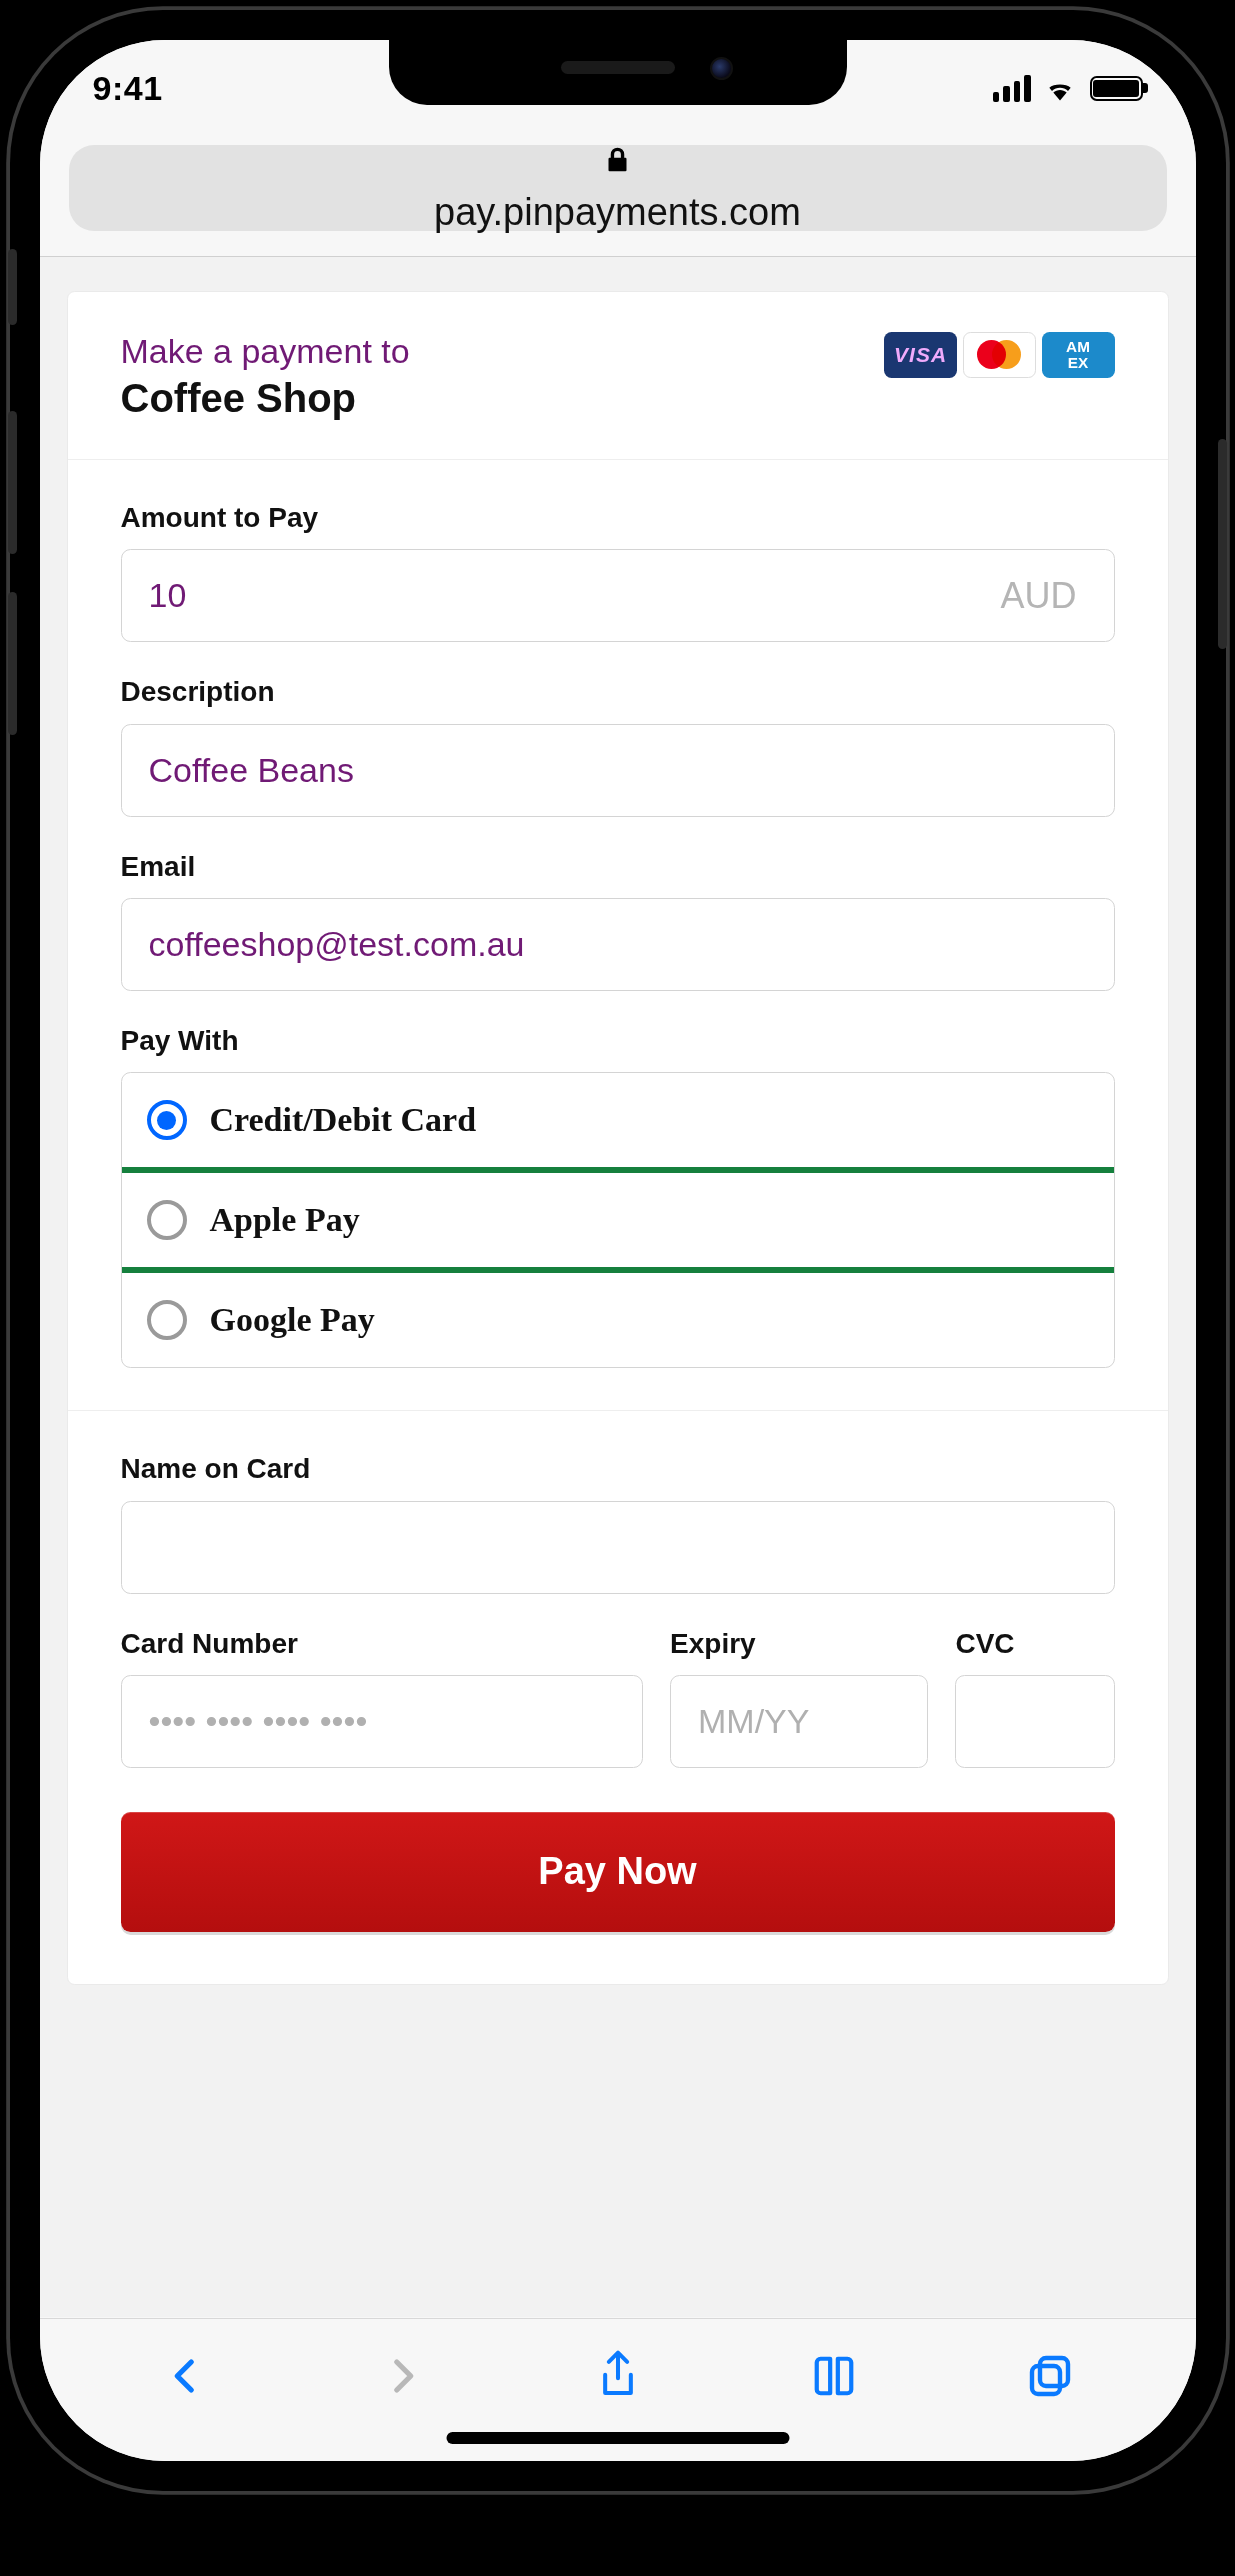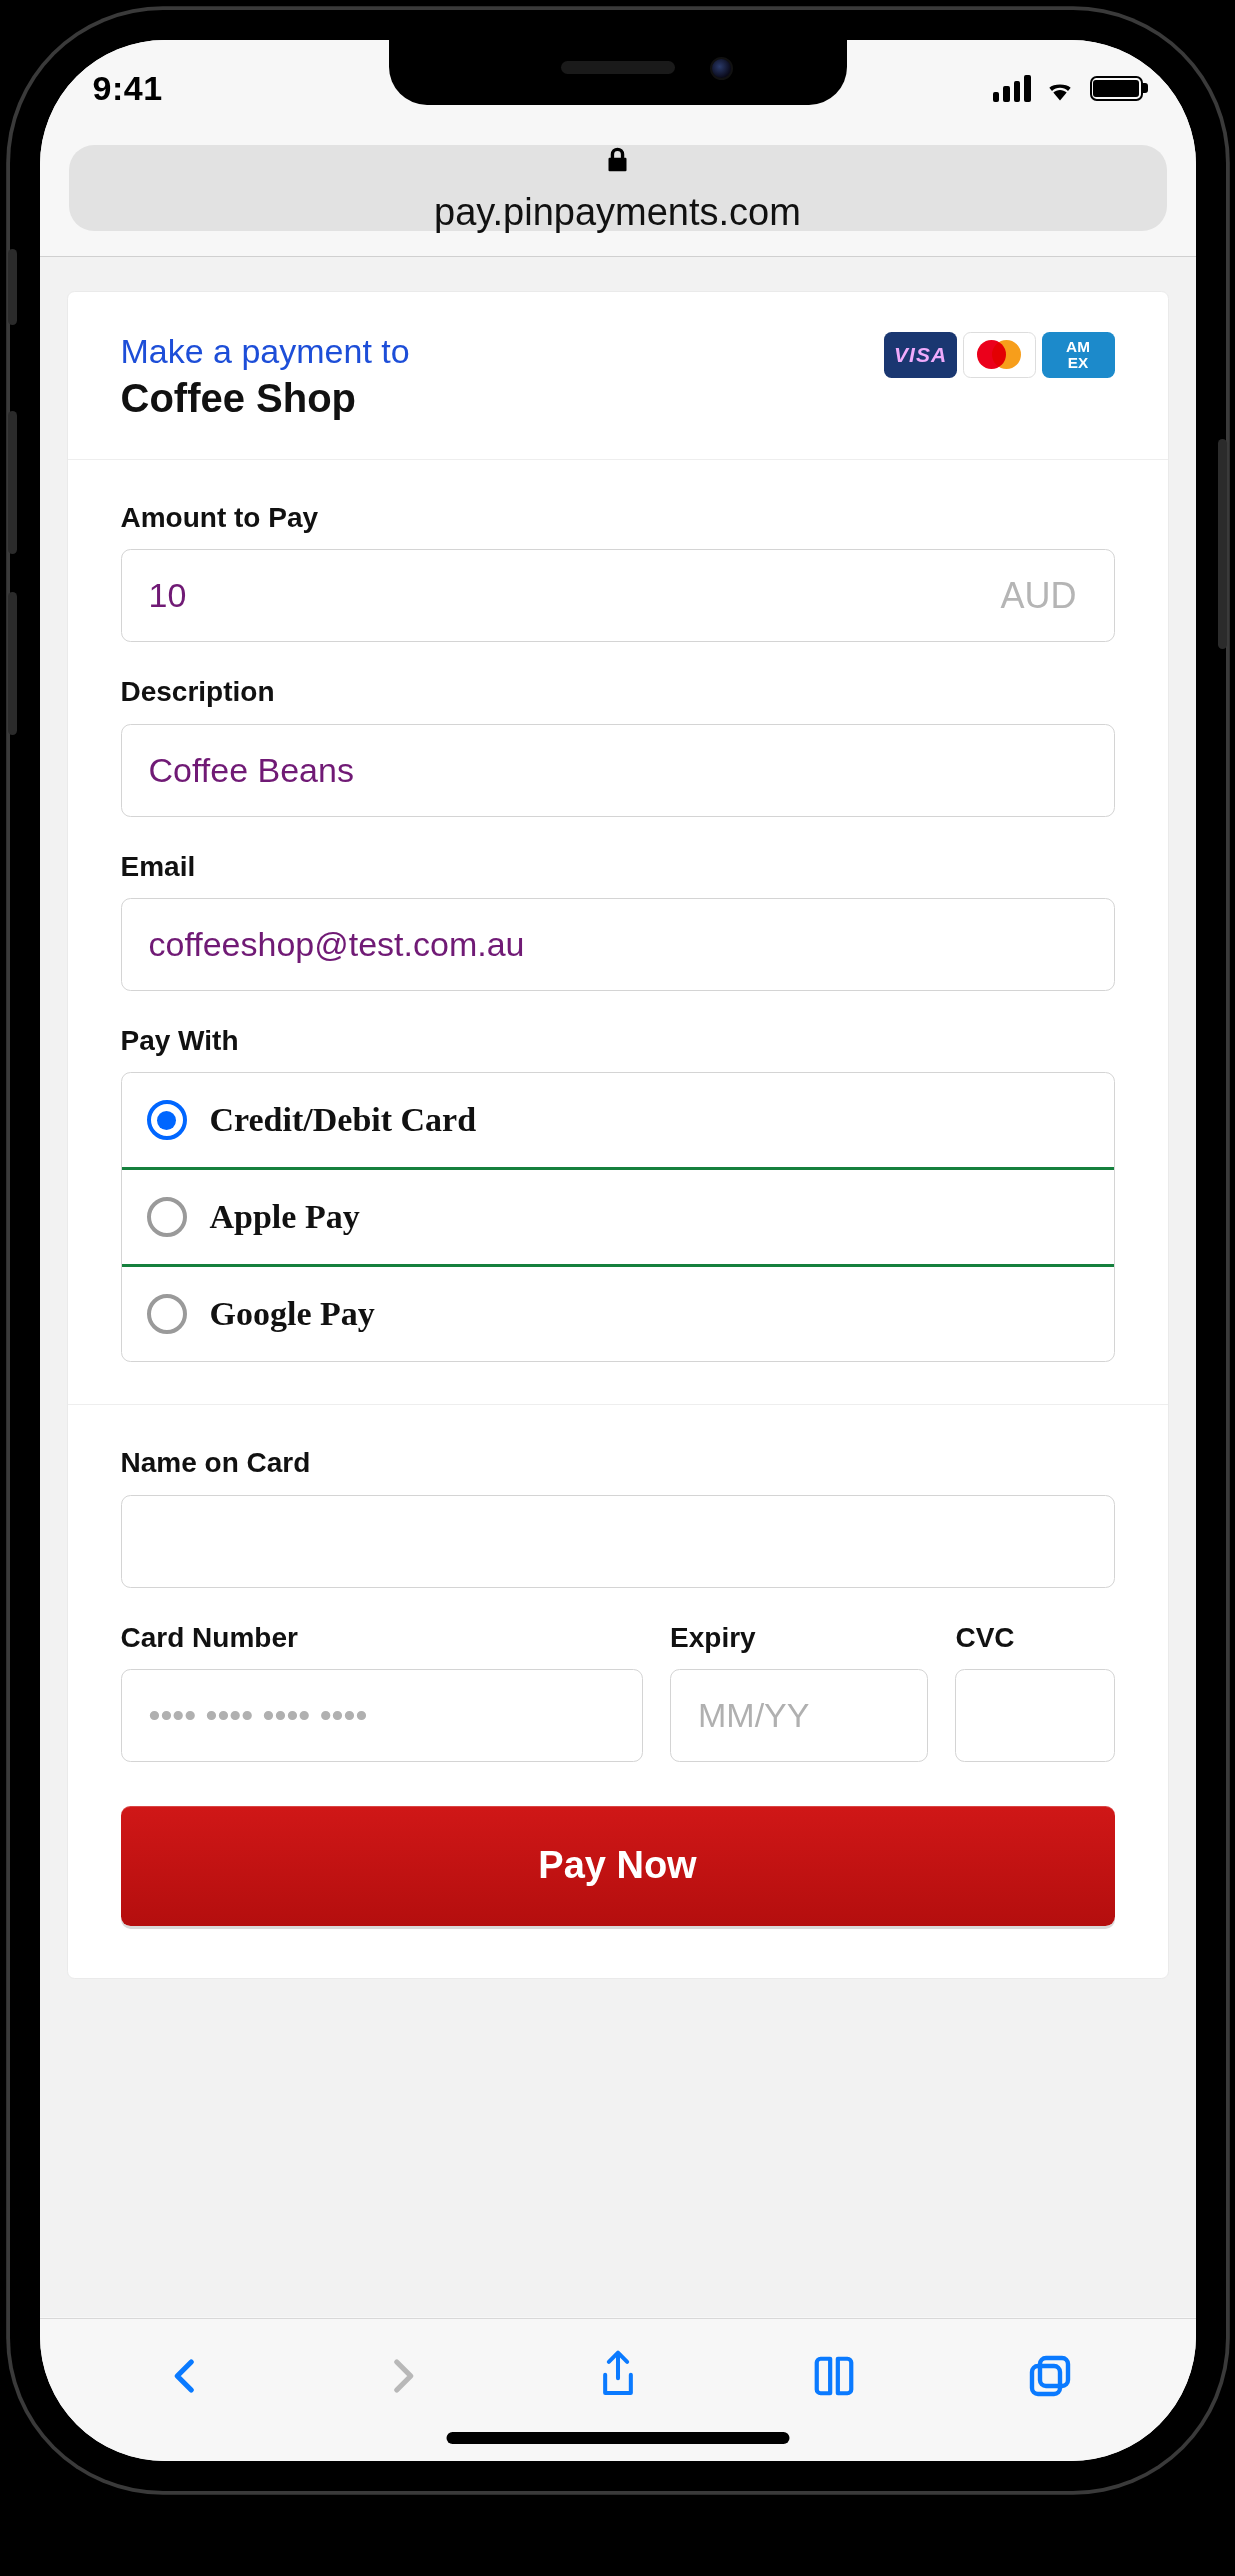--- a/index.html
+++ b/index.html
@@ -112,21 +112,21 @@
     padding: 0;
   }
 
   .card-header {
     padding: 40px 53px 38px 53px;
     border-bottom: 1px solid #eee;
     display: flex;
     justify-content: space-between;
     align-items: flex-start;
   }
-  .merchant-label { font-size: 34px; color: #1d4ed8; }
+  .merchant-label { font-size: 34px; color: #701a75; }
   .merchant-name { font-size: 40px; font-weight: 700; color: #111; margin-top: 5.7px; }
   .card-logos { display: flex; gap: 5.7px; }
   .logo-box { width: 73px; height: 46px; border-radius: 7.6px; display:flex; align-items:center; justify-content:center; }
   .visa { background: #1a3771; color:#f0abfc; font-weight:800; font-style: italic; font-size:21px; letter-spacing:1px;}
   .mc { background: #fff; border:1px solid #ddd; position:relative;}
   .mc::before { content:""; position:absolute; left:13.4px; top:7.6px; width:29px; height:29px; background:#eb001b; border-radius:50%;}
   .mc::after  { content:""; position:absolute; right:13.4px; top:7.6px; width:29px; height:29px; background:#f79e1b; border-radius:50%; mix-blend-mode: multiply;}
   .amex { background: #1c8acb; color:#fff; font-weight:800; font-size:15.3px; line-height:1; text-align:center; display:flex; flex-direction:column; align-items:center; justify-content:center;}
 
   .card-body { padding: 42px 53px 52px 53px; }
@@ -153,21 +153,21 @@
     position: absolute; right: 38px; top: 50%; transform: translateY(-50%);
     font-size: 36px; color: #b5b5b5;
   }
 
   
   .radio-group { border:1px solid #d4d4d4; border-radius:9.5px; overflow:hidden;font-family:Liberation Serif, serif; }
   .radio-row {
     display:flex; align-items:center; gap:23px;
     padding: 27px 25px;
     font-size: 34px; font-weight: 700; color: #111;
-    border-top: 3px solid #15803d;
+    border-top: 6px solid #15803d;
     cursor: pointer;
   }
   .radio-row:first-child { border-top: 0; }
   .radio-dot {
     width: 40px; height: 40px; border-radius: 50%;
     border: 4.8px solid #9a9a9a;
     display:flex; align-items:center; justify-content:center;
     flex: 0 0 auto;
   }
   .radio-dot.selected { border-color: #0066ff; }

